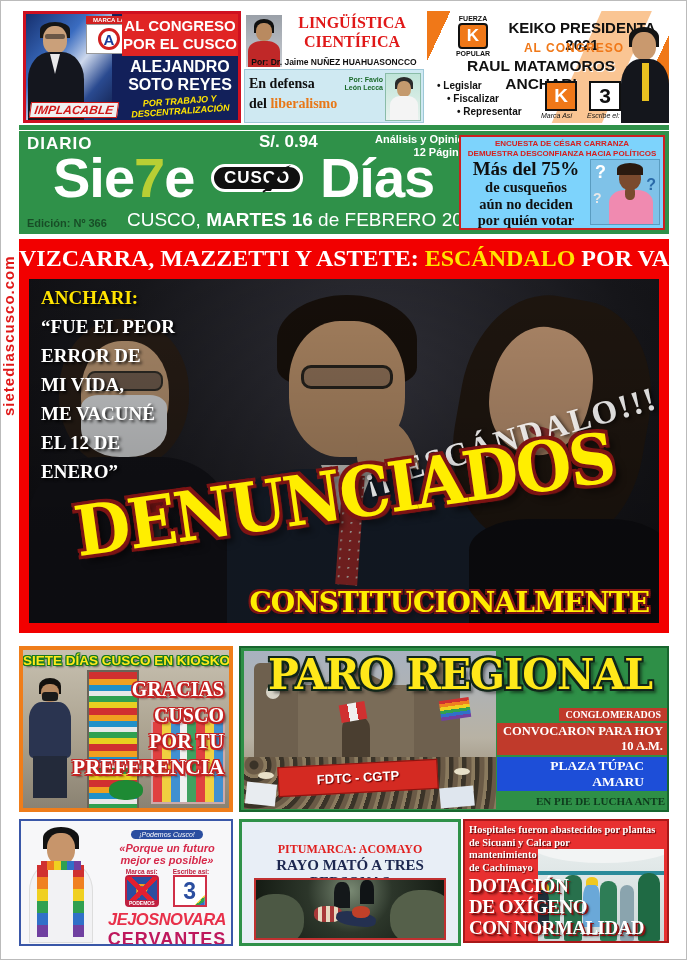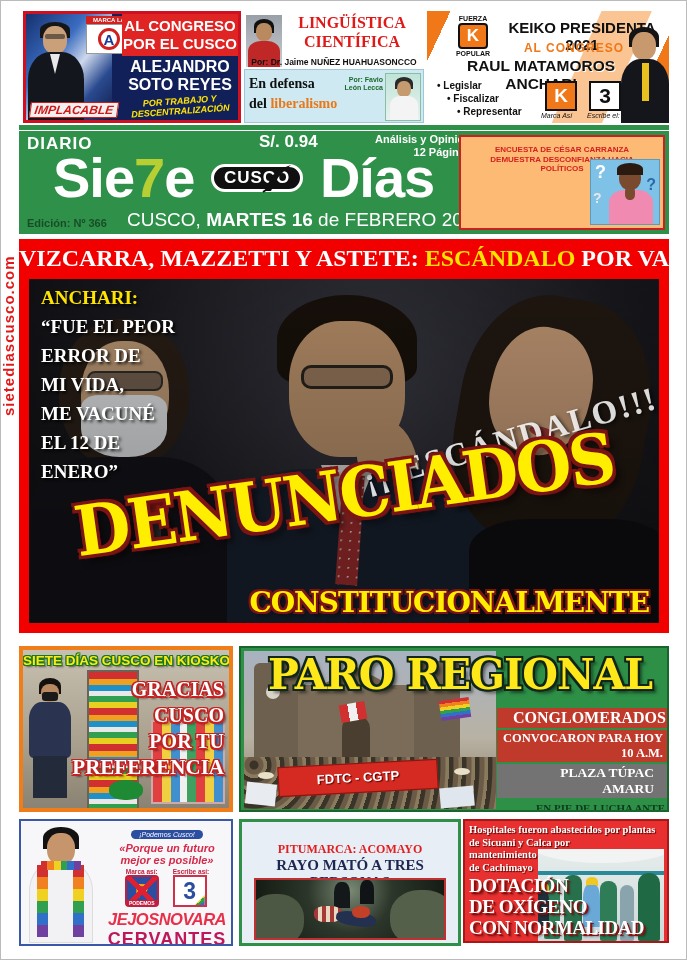--- a/index.html
+++ b/index.html
@@ -151,26 +151,32 @@
       <span style="display:inline-block; vertical-align:14px; background:#101010; color:#fff; border:3px solid #fff; border-radius:16px; font-size:17px; letter-spacing:1px; padding:1px 10px; margin:0 2px;">CUSCO</span>
       <span>Días</span>
     </div>
     <div class="abs b" style="left:8px; bottom:5px; font-size:11px; color:rgba(10,40,20,.65);">Edición: Nº 366</div>
     <div class="abs nowrap" style="left:108px; bottom:3px; font-size:19px; color:#fff;">
       <span>CUSCO,</span>
       <span class="b">MARTES 16</span>
       <span>de FEBRERO 2021</span>
     </div>
 
-    <div class="abs" style="left:440px; top:4px; width:206px; height:95px; background:#fdba74; border:2px solid #cc2020; padding:8px;">
+    <div class="abs" style="left:440px; top:4px; width:206px; height:95px; background:#7dd3fc; border:2px solid #cc2020; padding:2px;">
       <div class="ctr b" style="color:#d42020; font-size:8px; line-height:9.5px;">
         <div>ENCUESTA DE CÉSAR CARRANZA</div>
         <div>DEMUESTRA DESCONFIANZA HACIA POLÍTICOS</div>
       </div>
       <div style="display:flex; margin-top:1px;">
+        <div class="serif b" style="width:126px; color:#101010; text-align:center; line-height:16.5px;">
+          <div style="font-size:19px; line-height:20px;">Más del 75%</div>
+          <div style="font-size:14.5px;">de cusqueños</div>
+          <div style="font-size:14.5px;">aún no deciden</div>
+          <div style="font-size:14.5px;">por quién votar</div>
+        </div>
         <div class="abs" style="right:3px; top:22px; width:70px; height:66px; background:#7fc2e8; border:1px solid #5a9cc0; overflow:hidden;">
           <div class="abs b" style="left:4px; top:2px; color:#ffffff; font-size:18px;">?</div>
           <div class="abs b" style="right:3px; top:16px; color:#2a6aa8; font-size:16px;">?</div>
           <div class="abs b" style="left:2px; top:30px; color:#e8e8e8; font-size:14px;">?</div>
           <div class="abs" style="left:28px; top:6px; width:22px; height:24px; background:#7a4a2e; border-radius:45%;"></div>
           <div class="abs" style="left:26px; top:3px; width:26px; height:12px; background:#2a1a10; border-radius:50% 50% 0 0;"></div>
           <div class="abs" style="left:18px; top:30px; width:44px; height:36px; background:#f08ab0; border-radius:35% 35% 0 0;"></div>
           <div class="abs" style="left:34px; top:26px; width:10px; height:14px; background:#7a4a2e; border-radius:40%;"></div>
         </div>
       </div>
@@ -261,23 +267,23 @@
       <div class="abs" style="left:34px; bottom:16px; width:160px; height:30px; background:#d42a22; transform:rotate(-3deg); border:1px solid #8a1410; text-align:center;">
         <span class="b white" style="font-size:13px; line-height:28px; text-shadow:1px 1px 1px #600;">FDTC - CGTP</span>
       </div>
       <div class="abs" style="left:14px; bottom:30px; width:16px; height:7px; background:#e8e0c8; border-radius:50%;"></div>
       <div class="abs" style="left:210px; bottom:34px; width:16px; height:7px; background:#e8e0c8; border-radius:50%;"></div>
       <div class="abs" style="left:2px; bottom:4px; width:30px; height:22px; background:#e8ecf0; transform:rotate(6deg);"></div>
       <div class="abs" style="left:196px; bottom:2px; width:34px; height:20px; background:#dfe6ee; transform:rotate(-5deg);"></div>
     </div>
     <div class="abs dser b ctr nowrap out-blk" style="left:14px; top:2px; width:410px; font-size:41px; color:#ffe81a; letter-spacing:-1px; transform:scaleY(1.05);">PARO REGIONAL</div>
     <div class="abs" style="left:256px; top:58px; width:170px;">
-      <div class="serif b white rt" style="background:#c03a2b; font-size:16px; padding:1px 16px; margin:2px 0 2px auto; display:table;">CONGLOMERADOS</div>
+      <div class="serif b white rt" style="background:#c03a2b; font-size:10px; padding:1px 6px; margin:2px 0 2px auto; display:table;">CONGLOMERADOS</div>
       <div class="serif b white rt" style="background:#c03a2b; font-size:12.5px; padding:1px 4px; margin:0 0 2px auto; display:table;">CONVOCARON PARA HOY 10 A.M.</div>
-      <div class="serif b white rt" style="background:#737373; font-size:13.5px; padding:1px 13px; margin:0 0 4px auto; display:table;">PLAZA TÚPAC AMARU</div>
+      <div class="serif b white rt" style="background:#1d4ed8; font-size:13.5px; padding:1px 23px; margin:0 0 4px auto; display:table;">PLAZA TÚPAC AMARU</div>
       <div class="serif b rt" style="color:#0e3a1c; font-size:11px; line-height:13.5px; padding-right:2px;">
         <div>EN PIE DE LUCHA ANTE</div>
         <div>MEDIDAS DICTATORIALES DEL</div>
 
       </div>
     </div>
   </div>
 
   <div class="abs" style="left:18px; top:818px; width:214px; height:127px; background:#f7f7f9; border:2px solid #3a57a8; overflow:hidden;">
     <div class="abs" style="left:0; top:0; width:82px; height:123px;">

